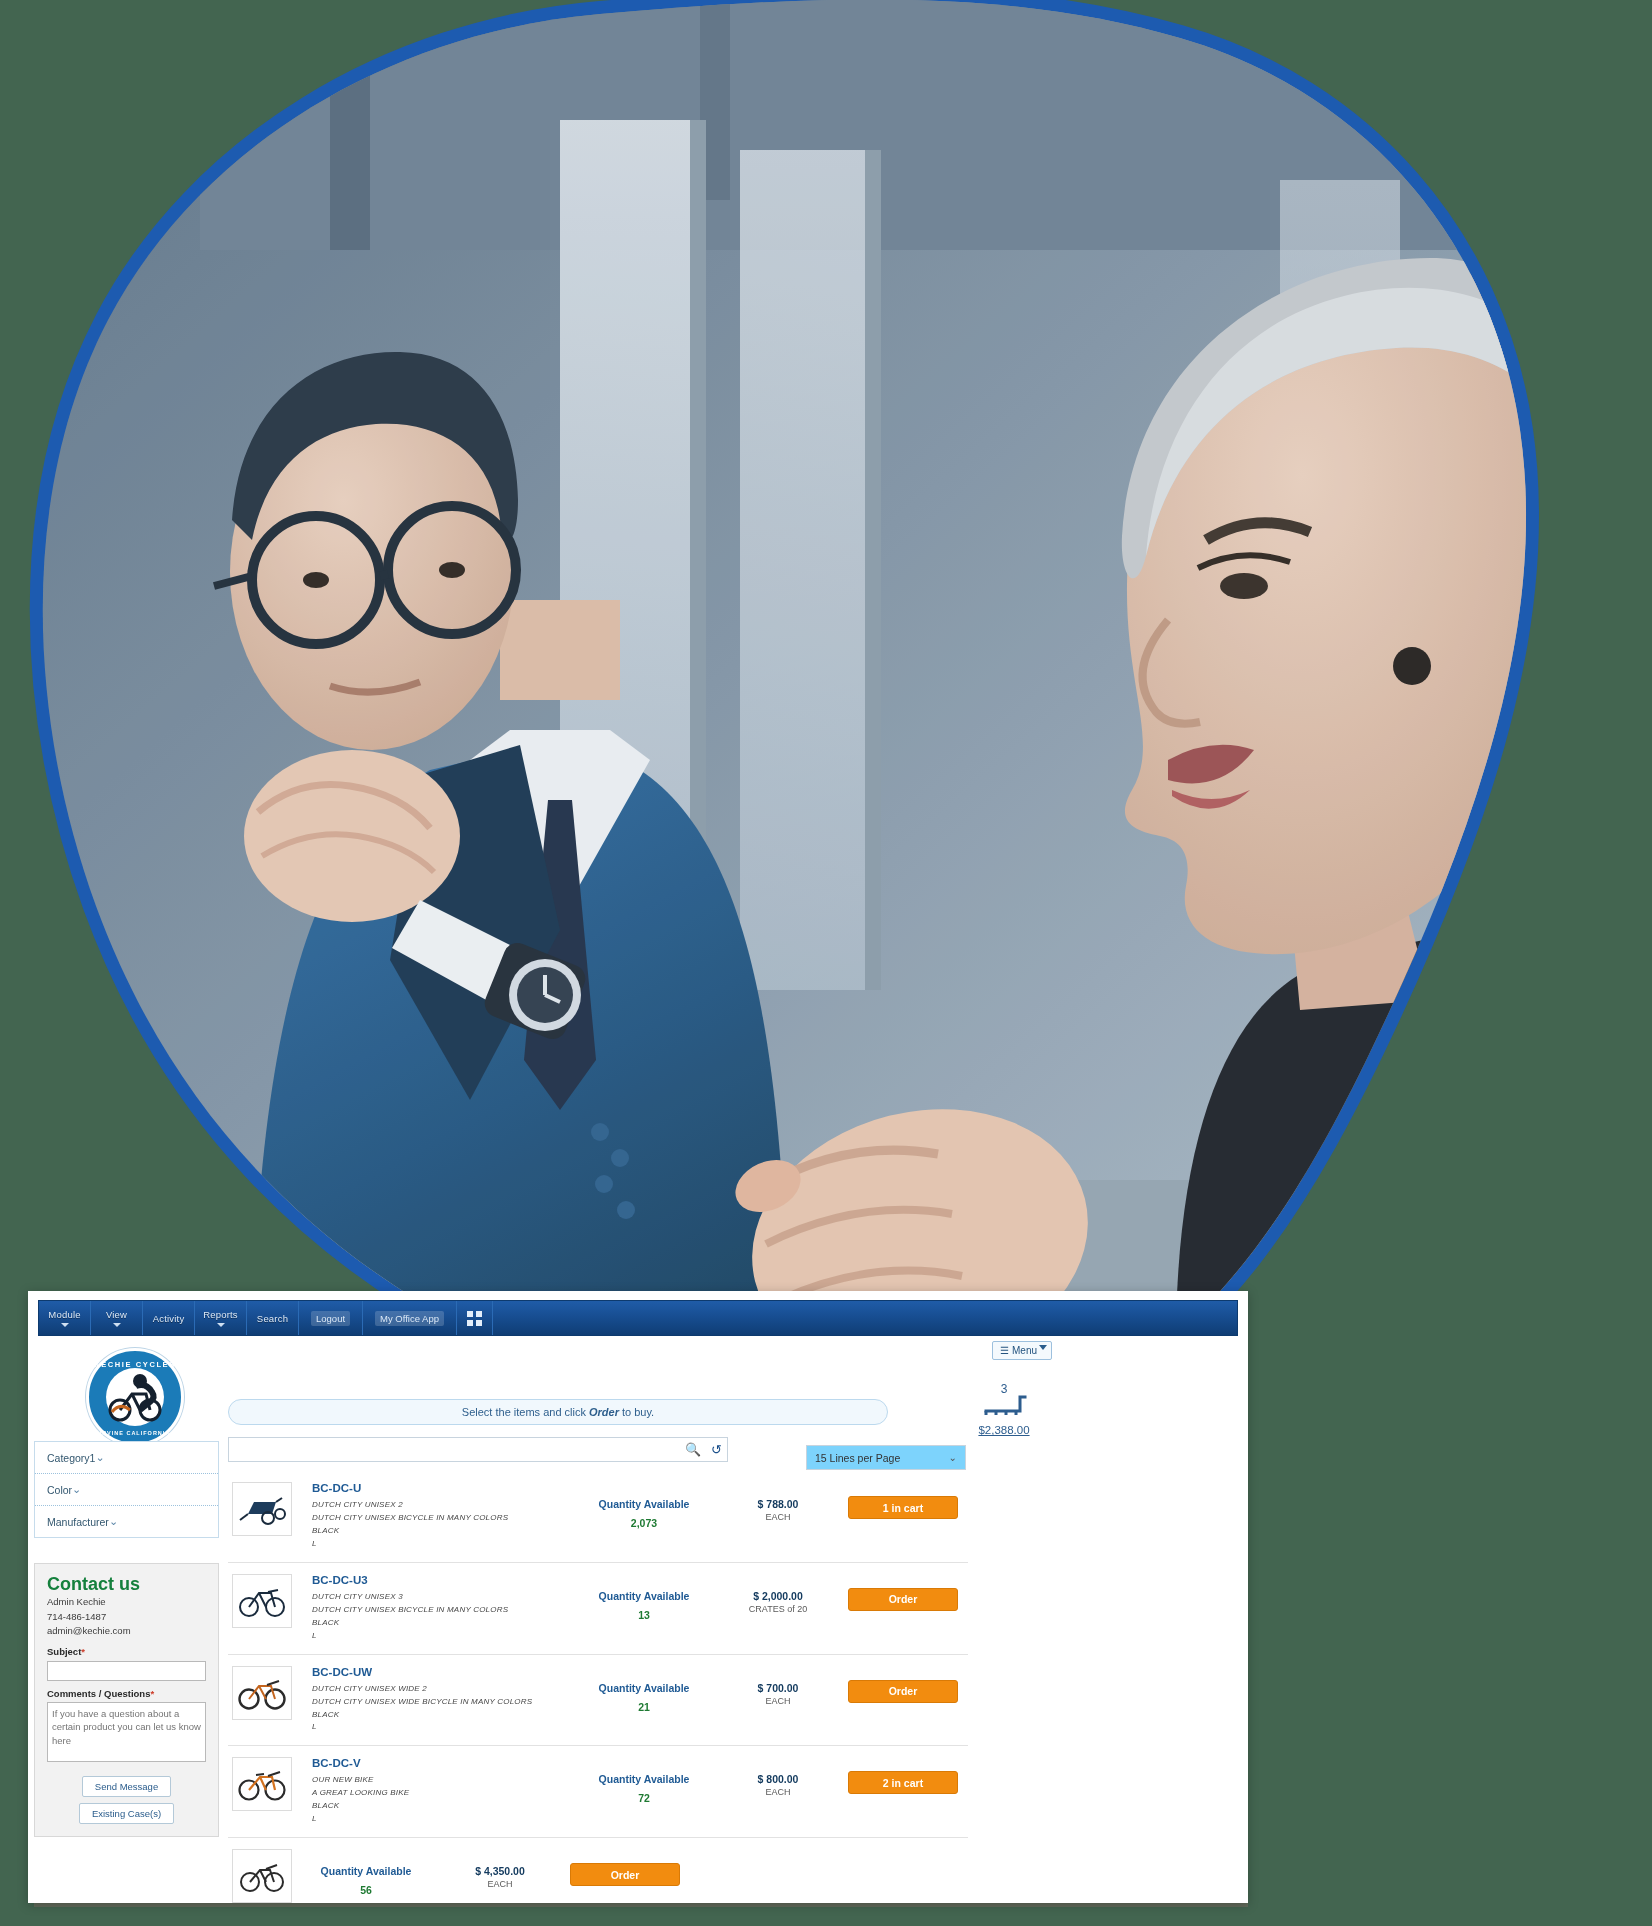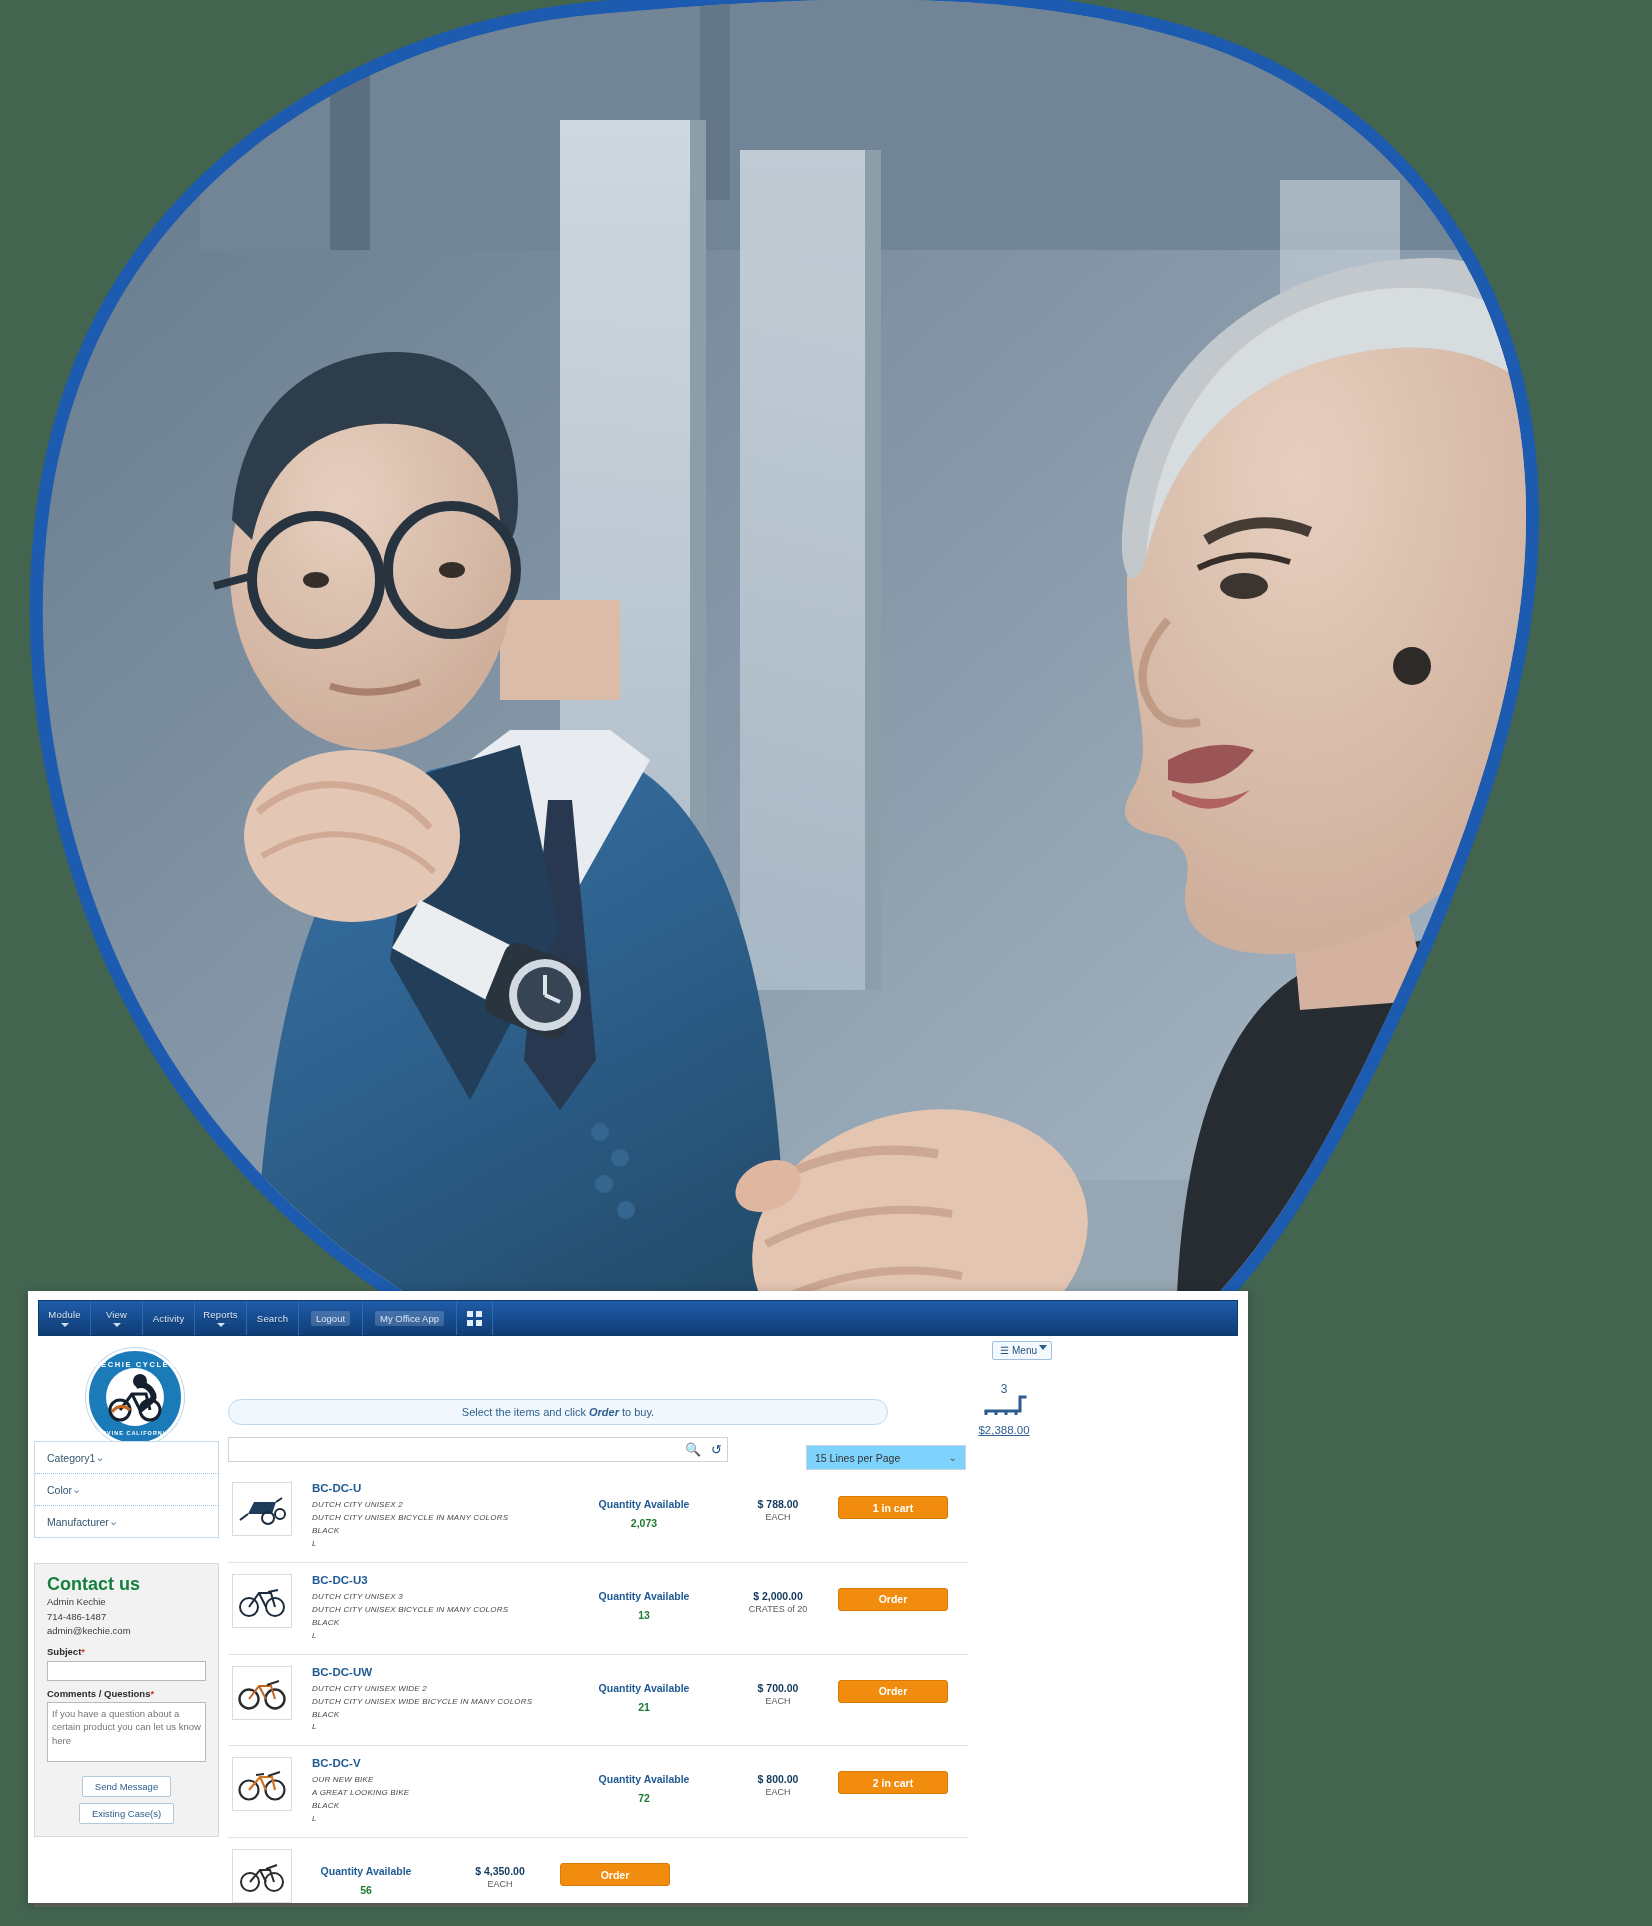--- a/index.html
+++ b/index.html
@@ -153,21 +153,21 @@
             display:flex; align-items:center; justify-content:center; margin-left:4px;}
   .p-info { flex: 1 1 auto; padding-left: 20px; }
   .p-sku { color:#1f5a94; font-weight:bold; font-size:11.5px; margin-bottom:5px; }
   .p-line { font-size:8px; color:#474747; font-style: italic; line-height: 1.62; letter-spacing:.2px; }
   .p-qty { flex: 0 0 148px; text-align:center; padding-top: 16px; }
   .p-qty .t { color:#1f5a94; font-weight:bold; font-size:10.5px; }
   .p-qty .v { color:#1f7a33; font-weight:bold; font-size:10.5px; margin-top: 7px; }
   .p-price { flex: 0 0 120px; text-align:center; padding-top: 16px; }
   .p-price .amt { color:#133a5e; font-weight:bold; font-size:10.5px; }
   .p-price .uom { color:#5a5a5a; font-size:9px; margin-top:2px; }
-  .p-act { flex: 0 0 130px; padding-top: 14px; display:flex; justify-content:flex-start; }
+  .p-act { flex: 0 0 130px; padding-top: 14px; display:flex; justify-content:center; }
   .p-act button {
     background:#f28c0f; border:1px solid #d97a06; color:#fff; font-weight:bold;
     font-size:10.5px; width:110px; height:23px; border-radius:3px; font-family:inherit;
   }
   .p-act button.incart { font-weight:bold; }
 </style>
 </head>
 <body>
 
 <div class="hero-wrap">

